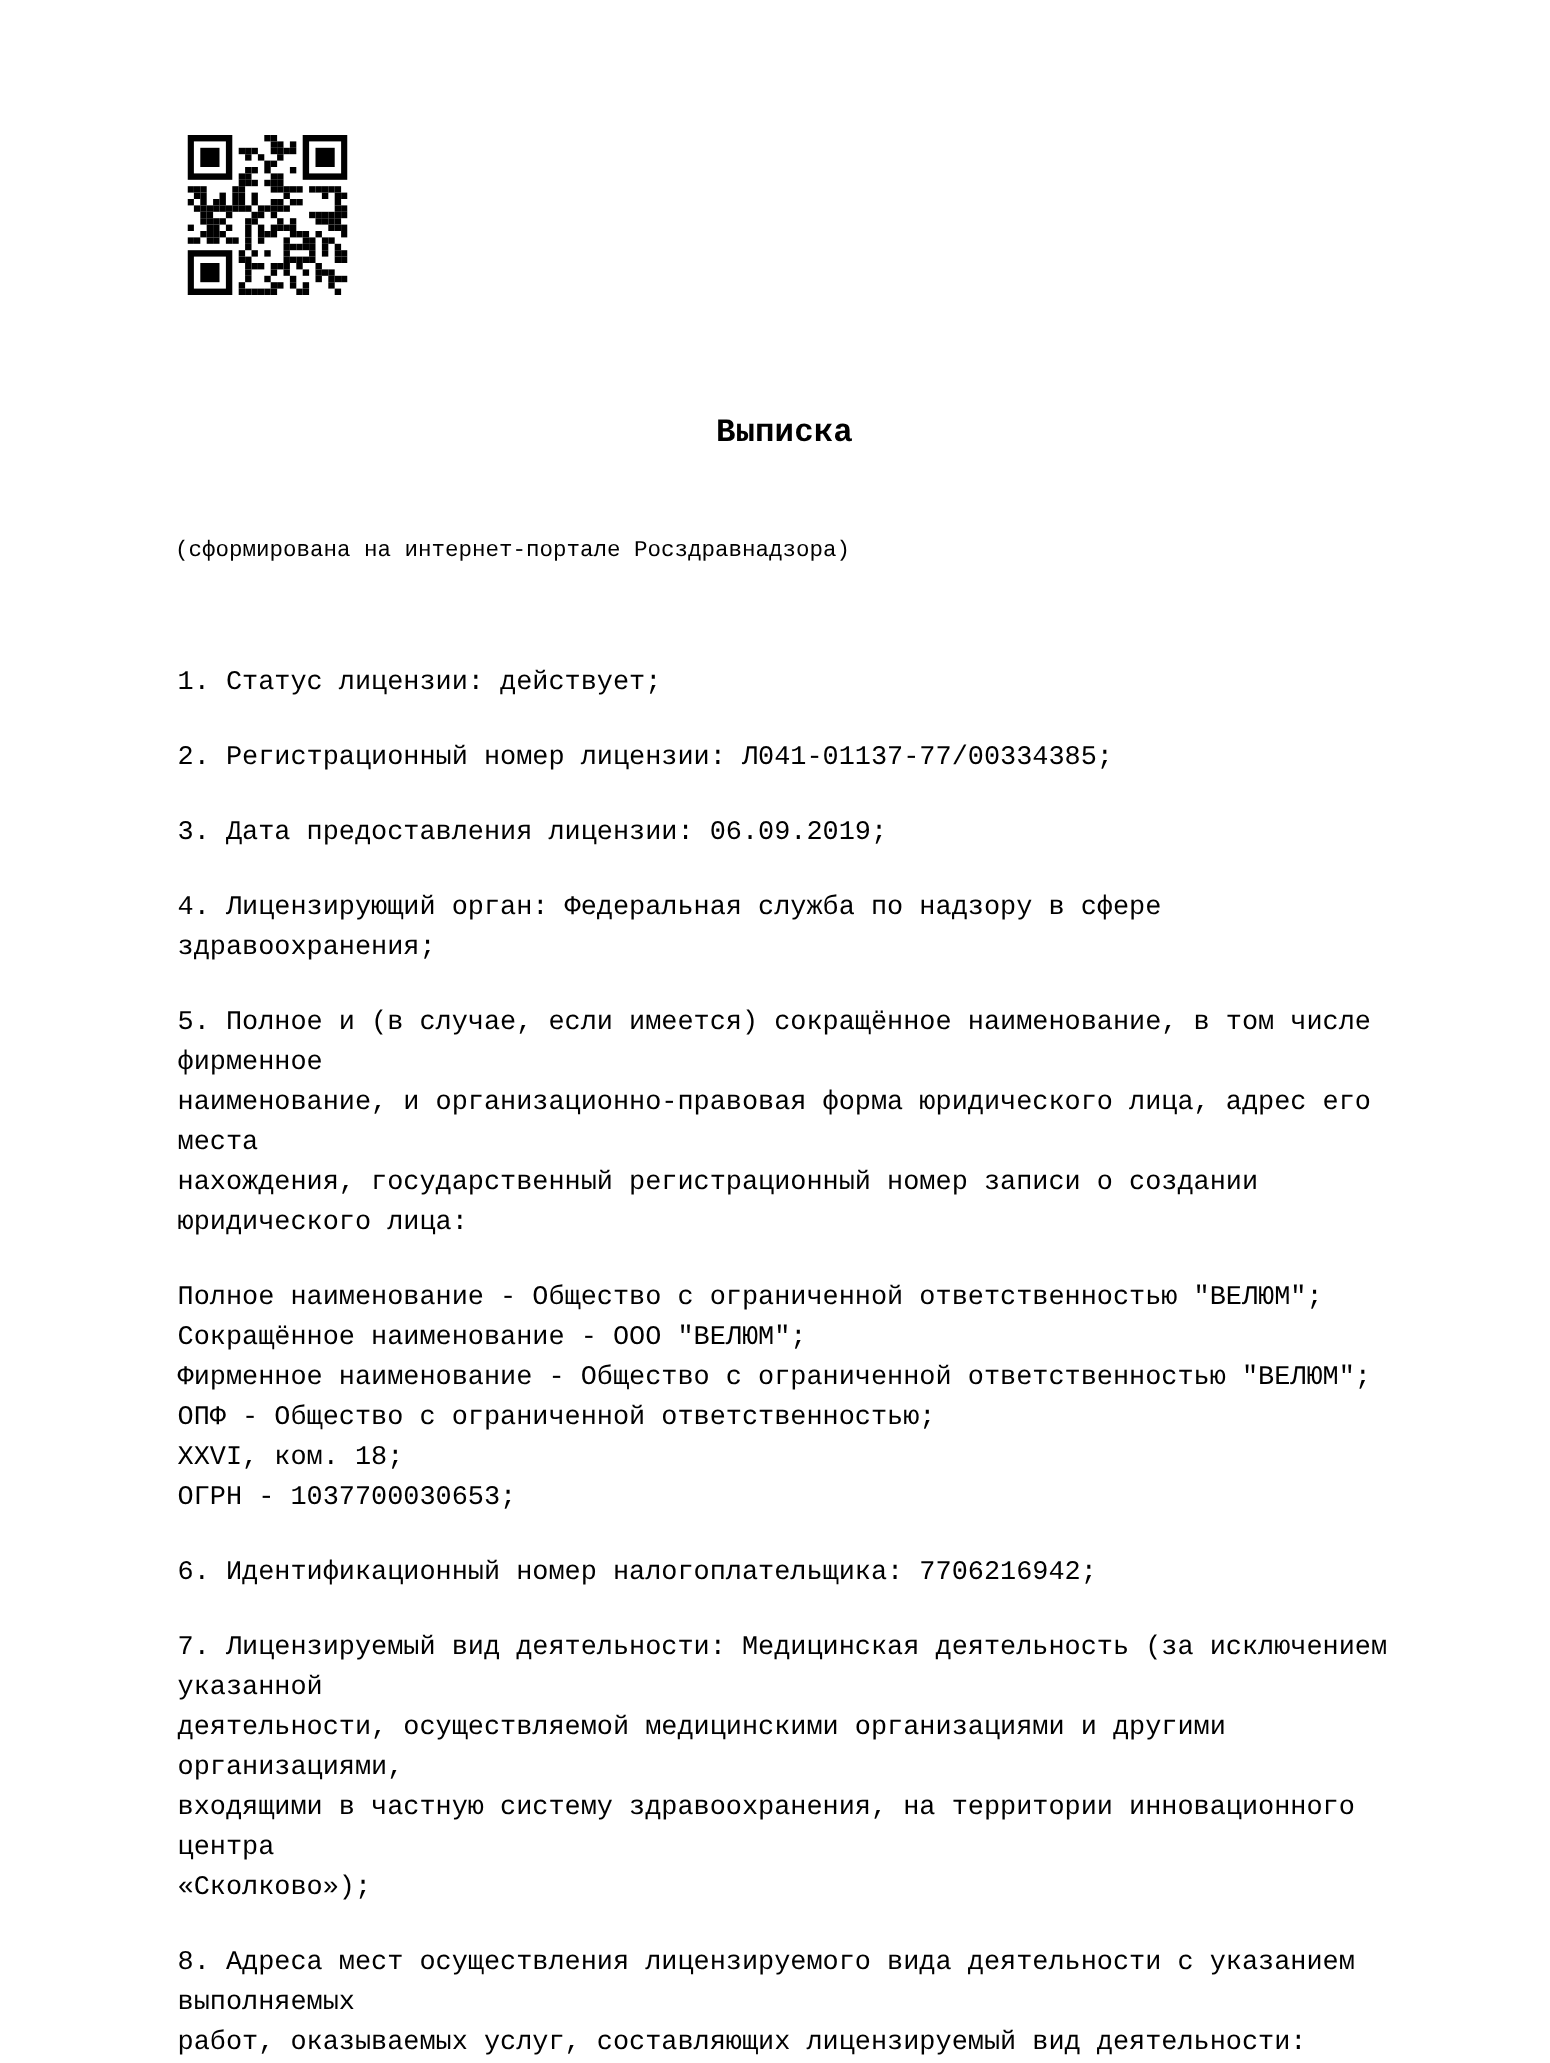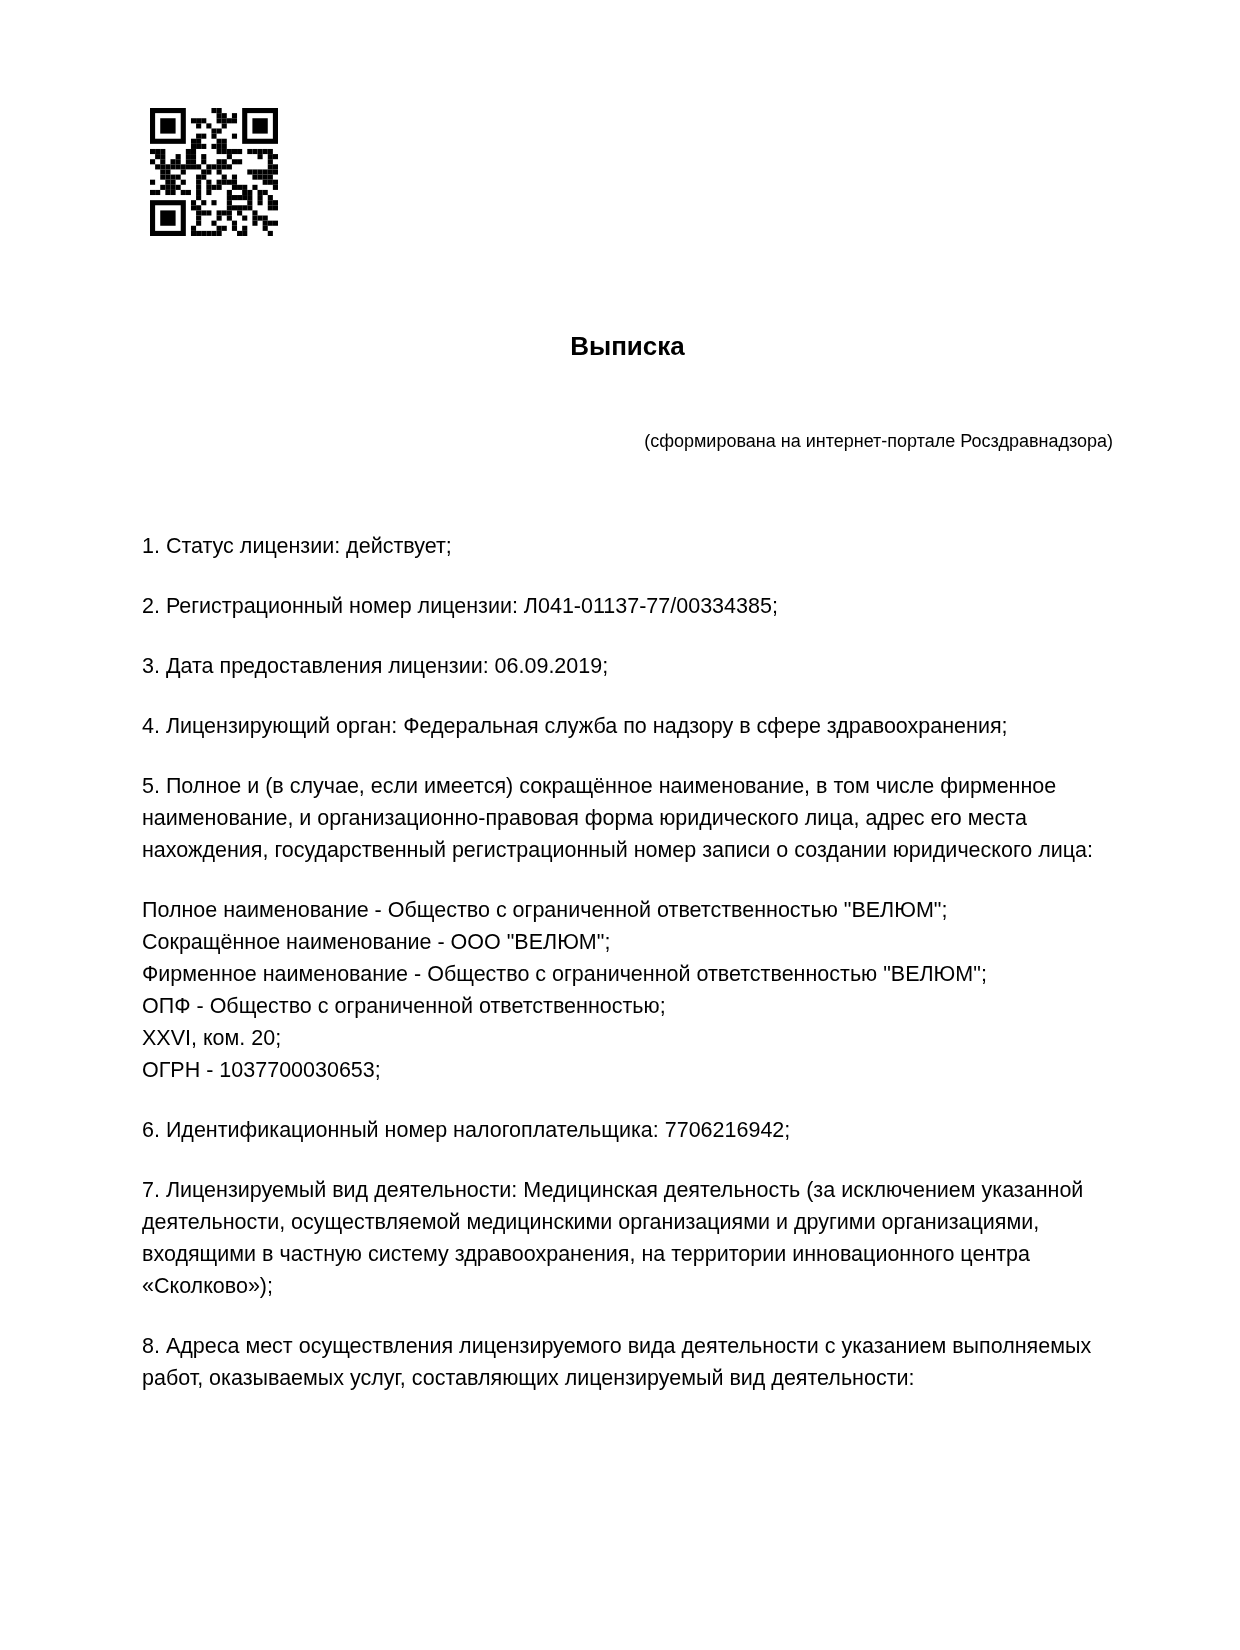--- a/index.html
+++ b/index.html
@@ -6,21 +6,21 @@
     margin: 0;
     padding: 0;
     background: #ffffff;
   }
   .page {
     position: relative;
     width: 1240px;
     height: 1650px;
     background: #ffffff;
     color: #000000;
-    font-family: Liberation Sans, sans-serif;
+    font-family: Liberation Mono, monospace;
     overflow: hidden;
   }
   .qr-wrap {
     position: absolute;
     left: 150px;
     top: 108px;
     width: 128px;
     height: 128px;
   }
   .qr-wrap svg { display: block; width: 128px; height: 128px; }
@@ -33,21 +33,21 @@
     font-weight: bold;
     font-size: 26px;
     line-height: 36px;
     margin: 0;
   }
   .subtitle {
     position: absolute;
     left: 140px;
     top: 430px;
     width: 973px;
-    text-align: right;
+    text-align: left;
     font-size: 18px;
     line-height: 22px;
   }
   .body-text {
     position: absolute;
     left: 142px;
     top: 506px;
     width: 980px;
     font-size: 21.5px;
     line-height: 32px;
@@ -318,21 +318,21 @@
       <span class="line">5. Полное и (в случае, если имеется) сокращённое наименование, в том числе фирменное</span>
       <span class="line">наименование, и организационно-правовая форма юридического лица, адрес его места</span>
       <span class="line">нахождения, государственный регистрационный номер записи о создании юридического лица:</span>
     </p>
 
     <p class="para">
       <span class="line">Полное наименование - Общество с ограниченной ответственностью "ВЕЛЮМ";</span>
       <span class="line">Сокращённое наименование - ООО "ВЕЛЮМ";</span>
       <span class="line">Фирменное наименование - Общество с ограниченной ответственностью "ВЕЛЮМ";</span>
       <span class="line">ОПФ - Общество с ограниченной ответственностью;</span>
-      <span class="line">XXVI, ком. 20;</span>
+      <span class="line">XXVI, ком. 18;</span>
       <span class="line">ОГРН - 1037700030653;</span>
     </p>
 
     <p class="para">
       <span class="line">6. Идентификационный номер налогоплательщика: 7706216942;</span>
     </p>
 
     <p class="para">
       <span class="line">7. Лицензируемый вид деятельности: Медицинская деятельность (за исключением указанной</span>
       <span class="line">деятельности, осуществляемой медицинскими организациями и другими организациями,</span>

